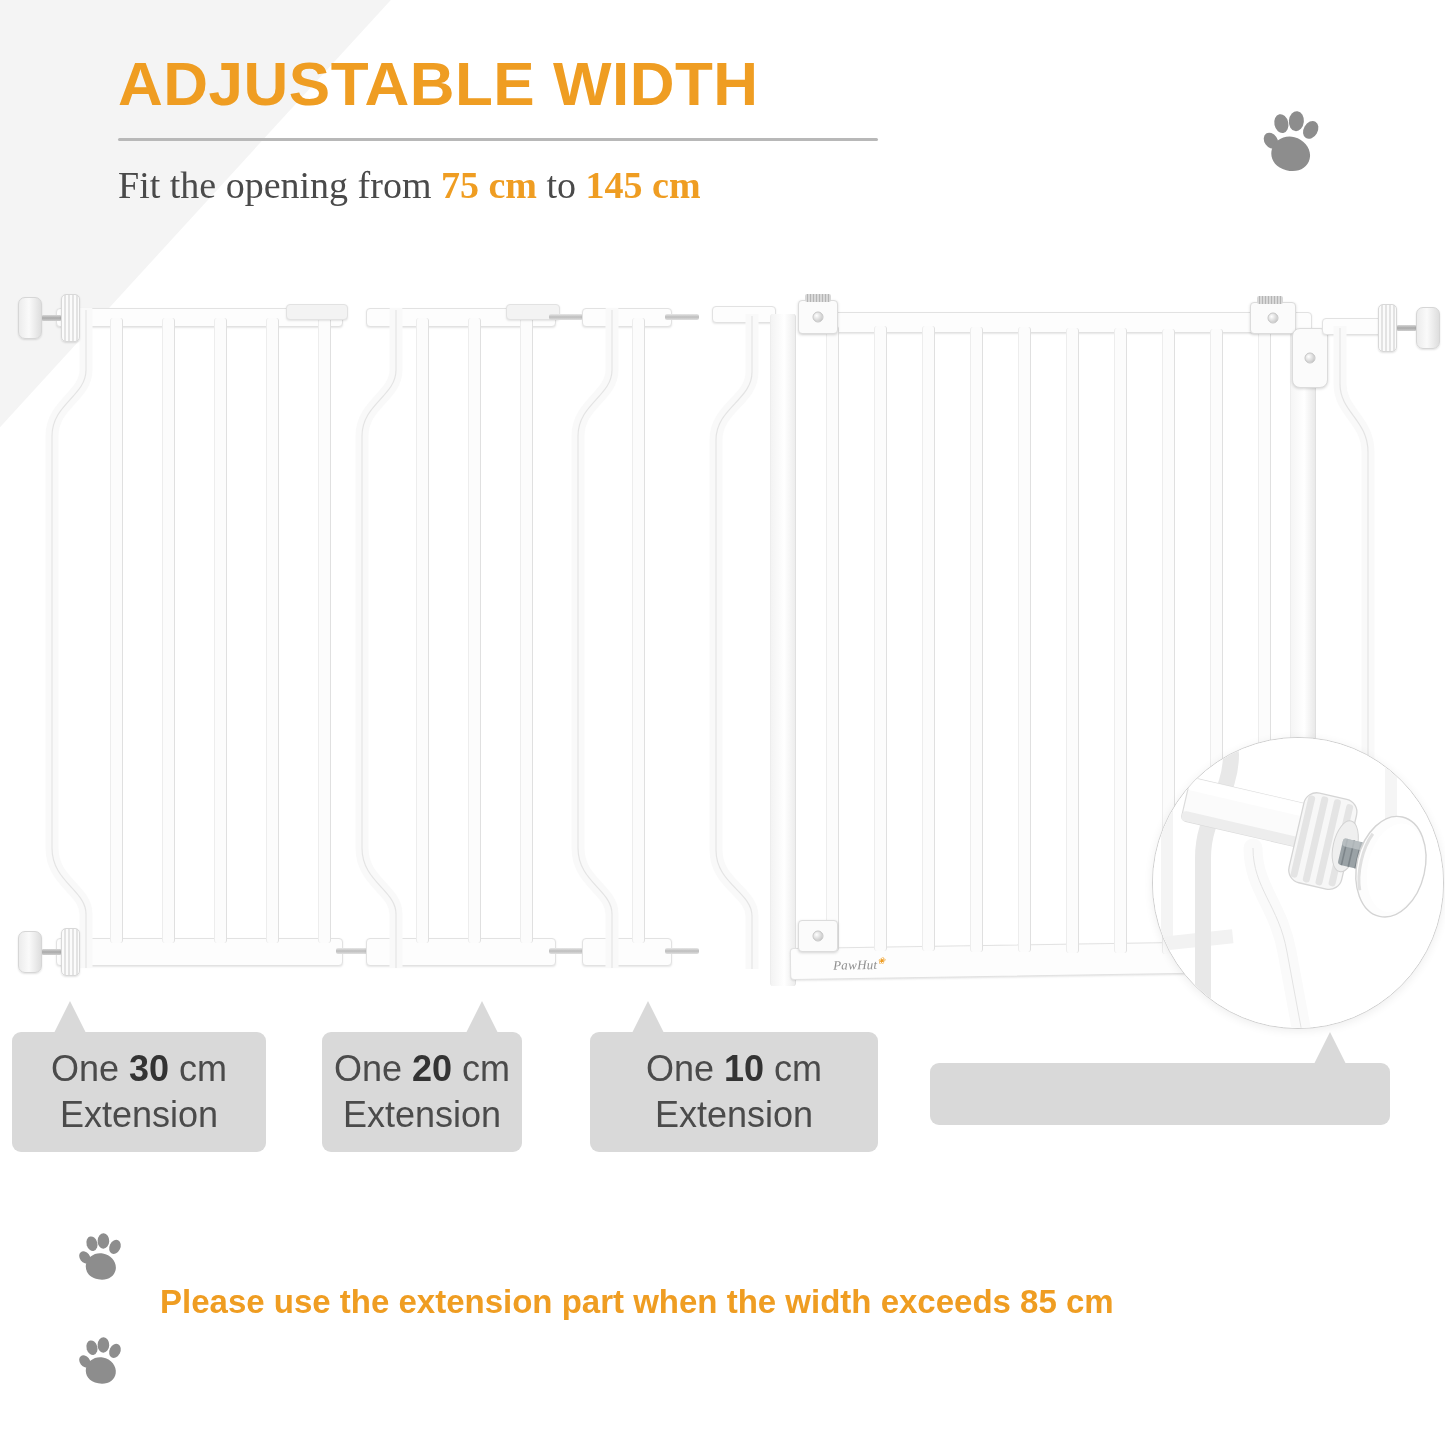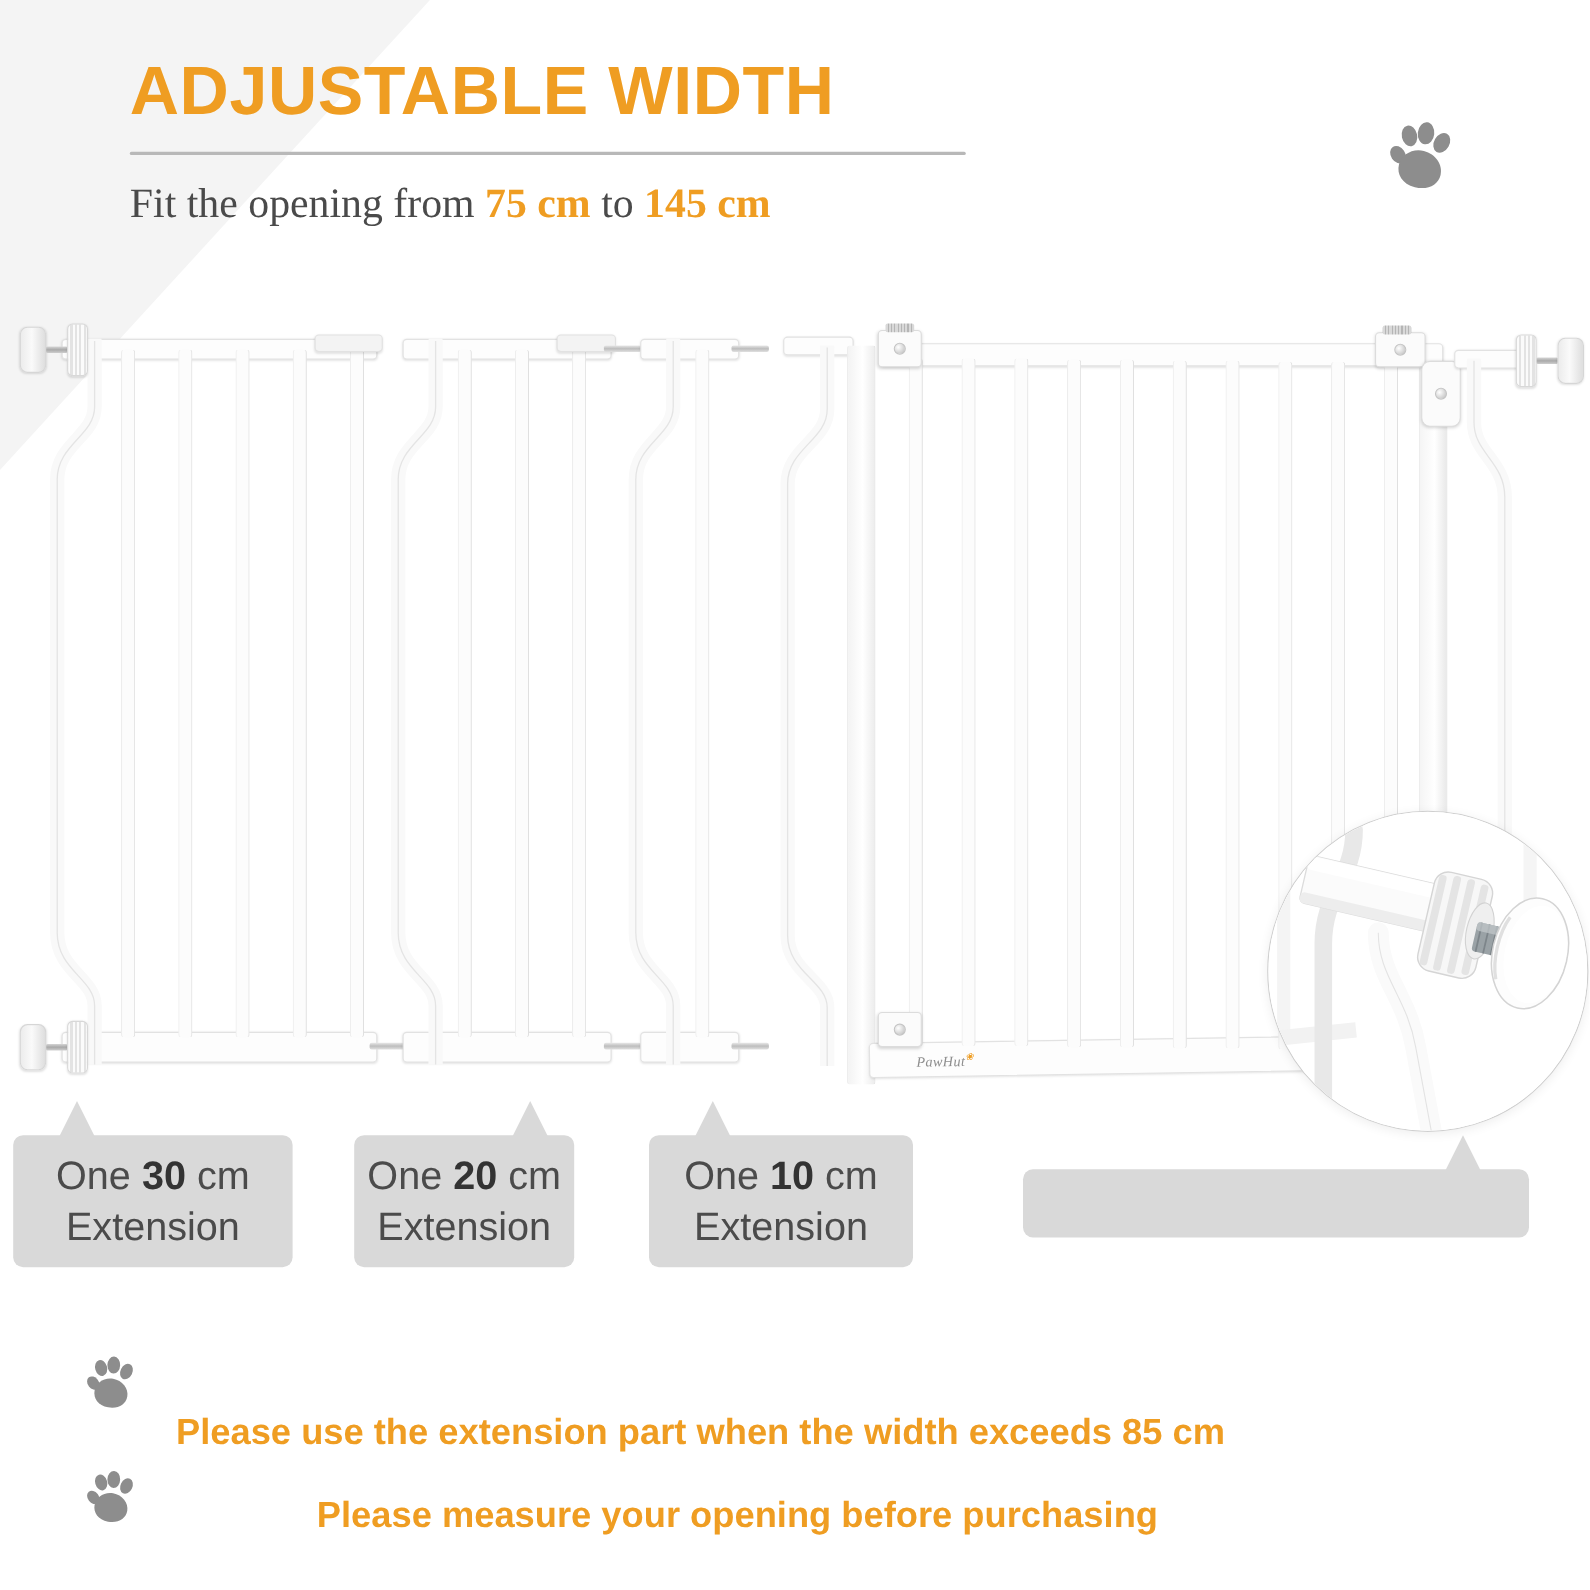--- a/index.html
+++ b/index.html
@@ -309,21 +309,21 @@
   </div>
 
   <div class="callout" style="left:322px;top:1032px;width:200px;height:120px;">
     <div class="tail" style="right:24px;"></div>
     <div>
       <span>One </span><b>20</b><span> cm</span><br>
       <span>Extension</span>
     </div>
   </div>
 
-  <div class="callout" style="left:590px;top:1032px;width:240px;height:120px;">
+  <div class="callout" style="left:590px;top:1032px;width:288px;height:120px;">
     <div class="tail" style="left:42px;"></div>
     <div>
       <span>One </span><b>10</b><span> cm</span><br>
       <span>Extension</span>
     </div>
   </div>
 
   <div class="callout" style="left:930px;top:1063px;width:460px;height:62px;">
     <div class="tail" style="right:44px;"></div>
   </div>
@@ -347,15 +347,14 @@
       <g fill="#8d8d8d">
         <ellipse cx="15" cy="17" rx="7" ry="9.5" transform="rotate(-26 15 17)"></ellipse>
         <ellipse cx="29" cy="11" rx="7.5" ry="10" transform="rotate(-8 29 11)"></ellipse>
         <ellipse cx="45" cy="16" rx="7" ry="9.5" transform="rotate(16 45 16)"></ellipse>
         <ellipse cx="9" cy="36" rx="6.5" ry="8.5" transform="rotate(-48 9 36)"></ellipse>
         <path d="M31 27c11 0 20 8 20 17.5S43 61 31 61 12 53.5 12 44.5 20 27 31 27z"></path>
       </g>
     </svg>
   </div>
 
-  <div class="footline" style="left:288px;top:1358px;">Please measure your opening before purchasing</div>
 
 </div>
 
 </body></html>

